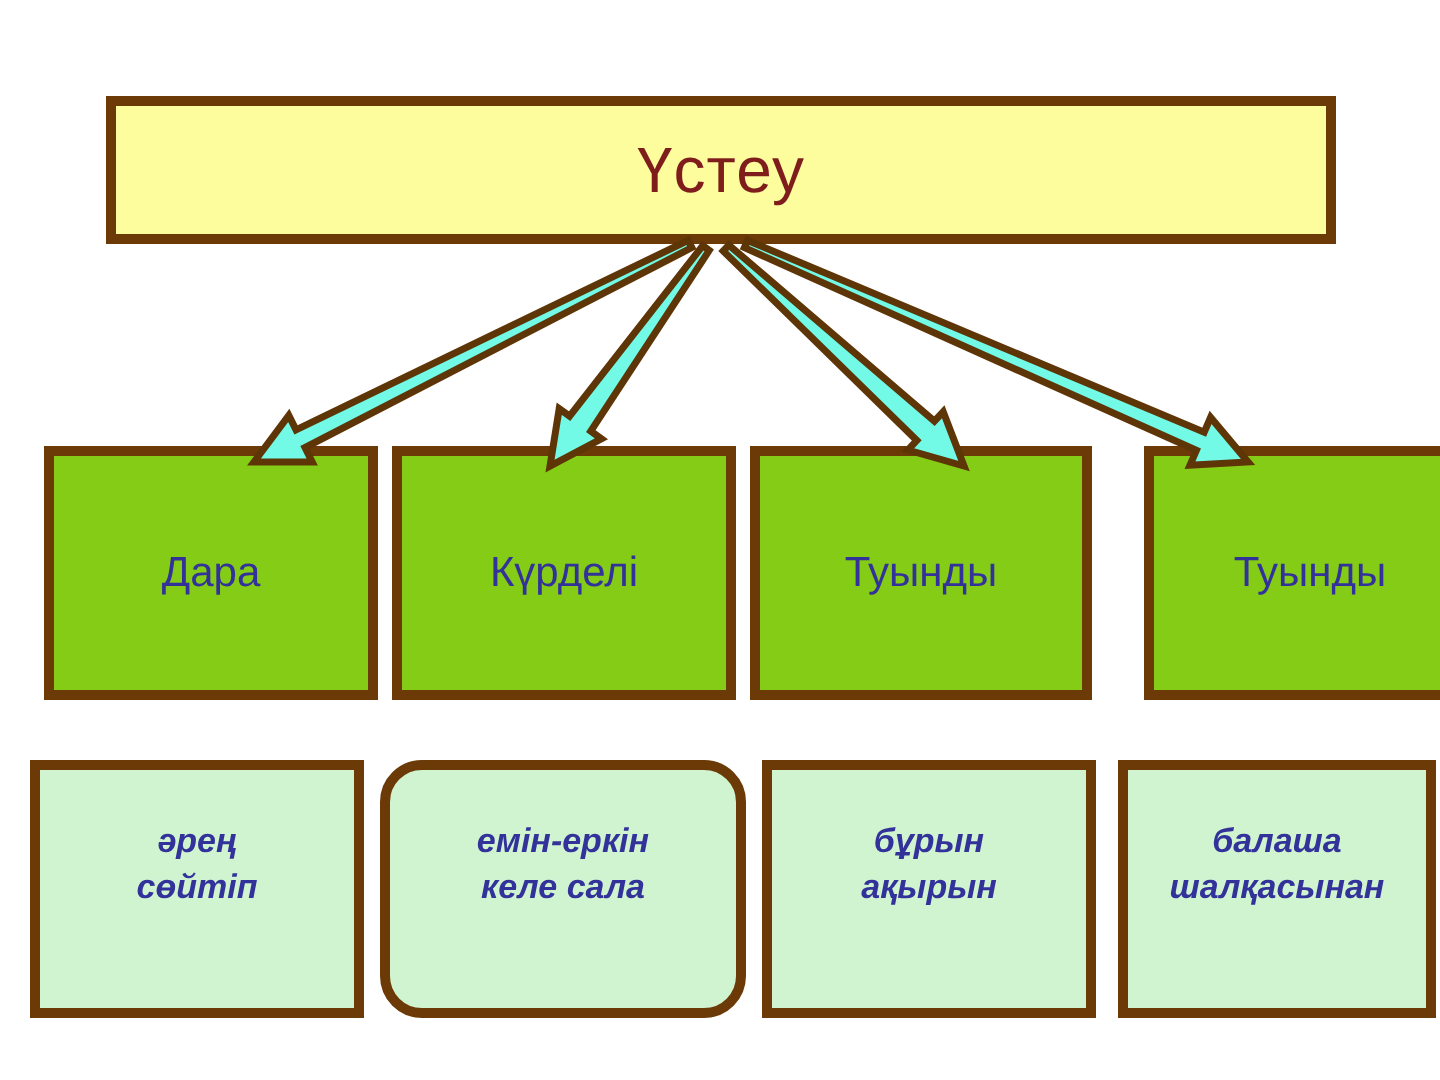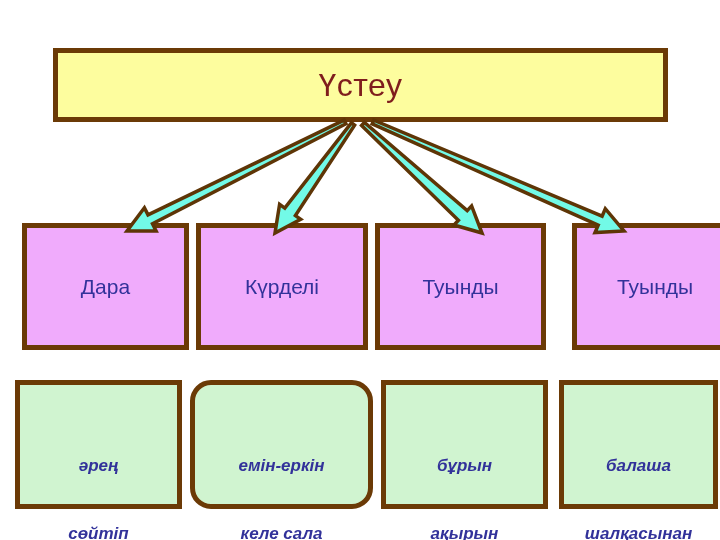--- a/index.html
+++ b/index.html
@@ -40,21 +40,21 @@
     left: 0;
     top: 0;
     width: 720px;
     height: 540px;
     z-index: 5;
     pointer-events: none;
   }
   .cat-box {
     position: absolute;
     box-sizing: border-box;
-    background: #f0abfc;
+    background: #84cc16;
     border: 5px solid #6B3A06;
     display: flex;
     align-items: center;
     justify-content: center;
     z-index: 1;
   }
   .cat-label {
     font-size: 21px;
     color: #32329A;
   }
@@ -77,21 +77,20 @@
   .b2 { left: 190px; top: 380px; width: 183px; height: 129px; border-radius: 21px; }
   .b3 { left: 381px; top: 380px; width: 167px; height: 129px; }
   .b4 { left: 559px; top: 380px; width: 159px; height: 129px; }
   .ex-line {
     font-size: 17px;
     font-style: italic;
     font-weight: 600;
     color: #32329A;
     line-height: 23px;
     white-space: nowrap;
-    margin-top: 45px;
   }
 </style>
 </head>
 <body>
 
 <div class="slide">
 
   <div class="title-box">
     <span class="title-text">Үстеу</span>
   </div>

